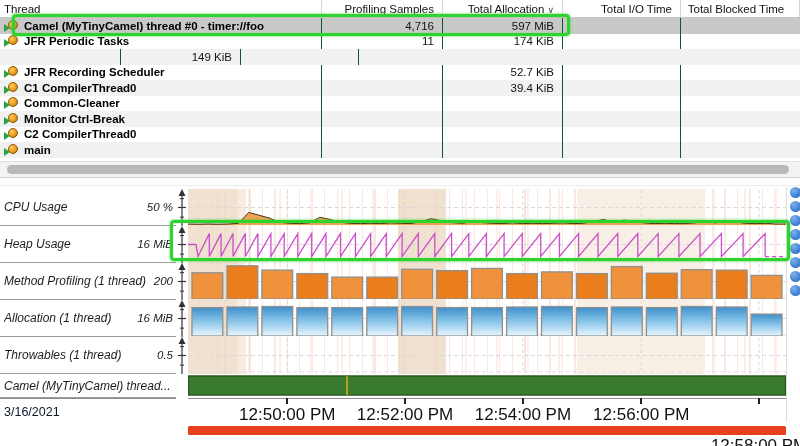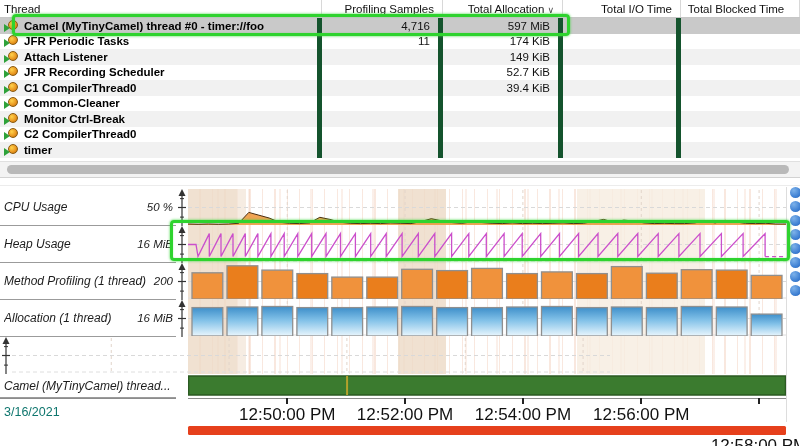--- a/index.html
+++ b/index.html
@@ -4,21 +4,21 @@
 <style>
   html,body{margin:0;padding:0;}
   body{
     width:800px;height:446px;overflow:hidden;position:relative;background:#fff;
     font-family:"Liberation Sans",sans-serif;-webkit-font-smoothing:antialiased;
   }
   
   #thread-table{position:absolute;top:0;left:0;width:800px;height:161px;overflow:hidden;background:#fff;}
   .trow{display:flex;height:15.5px;align-items:center;}
   .thead{height:17px;border-bottom:1px solid #c6c6c6;}
-  .cell{box-sizing:border-box;height:100%;display:flex;align-items:center;overflow:hidden;white-space:nowrap;border-right:5px solid #14532d;}
+  .cell{box-sizing:border-box;height:100%;display:flex;align-items:center;overflow:hidden;white-space:nowrap;border-right:1px solid #14532d;}
   .c0{width:322px;padding-left:4px;}
   .c1{width:121px;justify-content:flex-end;padding-right:8px;}
   .c2{width:120px;justify-content:flex-end;padding-right:8px;}
   .c3{width:118px;justify-content:flex-end;padding-right:8px;}
   .c4{width:119px;justify-content:center;padding-right:8px;border-right:none;}
   .thead .cell{font-size:11.5px;color:#3a3a3a;border-right:1px solid #d8d8d8;}
   .trow .cell{font-size:11.5px;color:#111;}
   .trow.alt{background:#f1f1f1;}
   .trow.selected{background:#c9c9c9;}
   .tname{font-weight:bold;color:#000;margin-left:5px;overflow:hidden;text-overflow:ellipsis;}
@@ -45,21 +45,21 @@
   .tl-label{position:absolute;left:4px;top:50%;transform:translateY(-50%);font-size:12px;color:#1c1c1c;white-space:nowrap;max-width:172px;overflow:hidden;}
   .tl-tick{position:absolute;right:3px;top:50%;transform:translateY(-50%);font-size:11.5px;color:#1c1c1c;background:transparent;white-space:nowrap;}
   .axiscell{width:12px;flex:0 0 12px;position:relative;}
   .chartcell{width:598px;flex:0 0 598px;position:relative;}
   .chartcell svg{display:block;margin-top:1px;}
   
   #axis-strip{position:absolute;top:212px;left:0;width:800px;height:26px;z-index:1;}
   #axis-line-label{position:absolute;left:0;top:0;width:176px;border-top:1px solid #8c8c8c;}
   #axis-line-chart{position:absolute;left:188px;top:0;width:598px;border-top:1px solid #8c8c8c;}
   .timetickmark{position:absolute;top:0;width:2px;height:6px;background:#222;}
-  #date-label{position:absolute;left:4px;top:7px;font-size:12.5px;color:#0f766e;}
+  #date-label{position:absolute;left:4px;top:7px;font-size:12.5px;color:#0f172a;}
   .timelabel{position:absolute;top:7px;font-size:17px;color:#111;transform:translateX(-50%);white-space:nowrap;}
   
   #right-sep{position:absolute;left:786px;top:1px;height:235px;border-left:1px solid #ddd;z-index:2;}
   #btn-col{position:absolute;left:790px;top:1px;z-index:3;}
   .bluebtn{width:11px;height:11px;border-radius:50%;margin-bottom:3px;
      background:radial-gradient(circle at 35% 30%,#7db2ea,#3c7ed2 65%,#2a63b4);}
   
   #range-bar{position:absolute;left:188px;top:240px;width:598px;height:9px;background:#e6401c;border-radius:1.5px;z-index:1;}
   
   .anno{position:absolute;border:3px solid #2ed32e;border-radius:4px;box-shadow:0 0 2px 1px rgba(60,215,60,.45), inset 0 0 2px rgba(60,215,60,.35);z-index:6;pointer-events:none;}
@@ -103,24 +103,20 @@
         <div class="cell c0">
           <span class="thread-icon"></span>
           <span class="tname">JFR Periodic Tasks</span>
         </div>
         <div class="cell c1">11</div>
         <div class="cell c2">174 KiB</div>
         <div class="cell c3"></div>
         <div class="cell c4"></div>
       </div>
       <div class="trow alt">
-        <div class="cell c0">
-          <span class="thread-icon"></span>
-          <span class="tname">Attach Listener</span>
-        </div>
         <div class="cell c1"></div>
         <div class="cell c2">149 KiB</div>
         <div class="cell c3"></div>
         <div class="cell c4"></div>
       </div>
       <div class="trow">
         <div class="cell c0">
           <span class="thread-icon"></span>
           <span class="tname">JFR Recording Scheduler</span>
         </div>
@@ -165,21 +161,21 @@
           <span class="tname">C2 CompilerThread0</span>
         </div>
         <div class="cell c1"></div>
         <div class="cell c2"></div>
         <div class="cell c3"></div>
         <div class="cell c4"></div>
       </div>
       <div class="trow alt">
         <div class="cell c0">
           <span class="thread-icon"></span>
-          <span class="tname">timer</span>
+          <span class="tname">main</span>
         </div>
         <div class="cell c1"></div>
         <div class="cell c2"></div>
         <div class="cell c3"></div>
         <div class="cell c4"></div>
       </div>
     </div>
 </div>
 <div id="hscroll">
   <div class="thumb"></div>
@@ -329,20 +325,24 @@
             <rect x="388.5" y="6.6" width="30.8" height="28.4" fill="url(#allocGrad)" stroke="#8f8f8f" stroke-width="1.3"></rect>
             <rect x="423.4" y="6.0" width="30.8" height="29.0" fill="url(#allocGrad)" stroke="#8f8f8f" stroke-width="1.3"></rect>
             <rect x="458.4" y="6.6" width="30.8" height="28.4" fill="url(#allocGrad)" stroke="#8f8f8f" stroke-width="1.3"></rect>
             <rect x="493.3" y="5.5" width="30.8" height="29.5" fill="url(#allocGrad)" stroke="#8f8f8f" stroke-width="1.3"></rect>
             <rect x="528.3" y="6.0" width="30.8" height="29.0" fill="url(#allocGrad)" stroke="#8f8f8f" stroke-width="1.3"></rect>
             <rect x="563.2" y="13.1" width="30.8" height="21.9" fill="url(#allocGrad)" stroke="#8f8f8f" stroke-width="1.3"></rect>
           </svg>
         </div>
     </div>
     <div class="tlrow" style="height:37px">
+      <div class="lblcell">
+          <span class="tl-label">Throwables (1 thread)</span>
+          <span class="tl-tick">0.5</span>
+        </div>
       <div class="axiscell"><svg class="axis-svg" width="12" height="37">
             <line x1="6" y1="2" x2="6" y2="37" stroke="#333" stroke-width="1.2"></line>
             <polygon points="6,0 2.5,7 9.5,7" fill="#333"></polygon>
             <line x1="2" y1="18.5" x2="10" y2="18.5" stroke="#333" stroke-width="1.2"></line>
             <line x1="4" y1="9.620000000000001" x2="8" y2="9.620000000000001" stroke="#333" stroke-width="1"></line>
             <line x1="4" y1="28.12" x2="8" y2="28.12" stroke="#333" stroke-width="1"></line>
           </svg></div>
       <div class="chartcell">
           <svg id="chart-throw" width="598" height="35">
             <line x1="99.268" y1="0" x2="99.268" y2="35" stroke="#e2d5ca" stroke-width="1" stroke-dasharray="3 3"></line>

